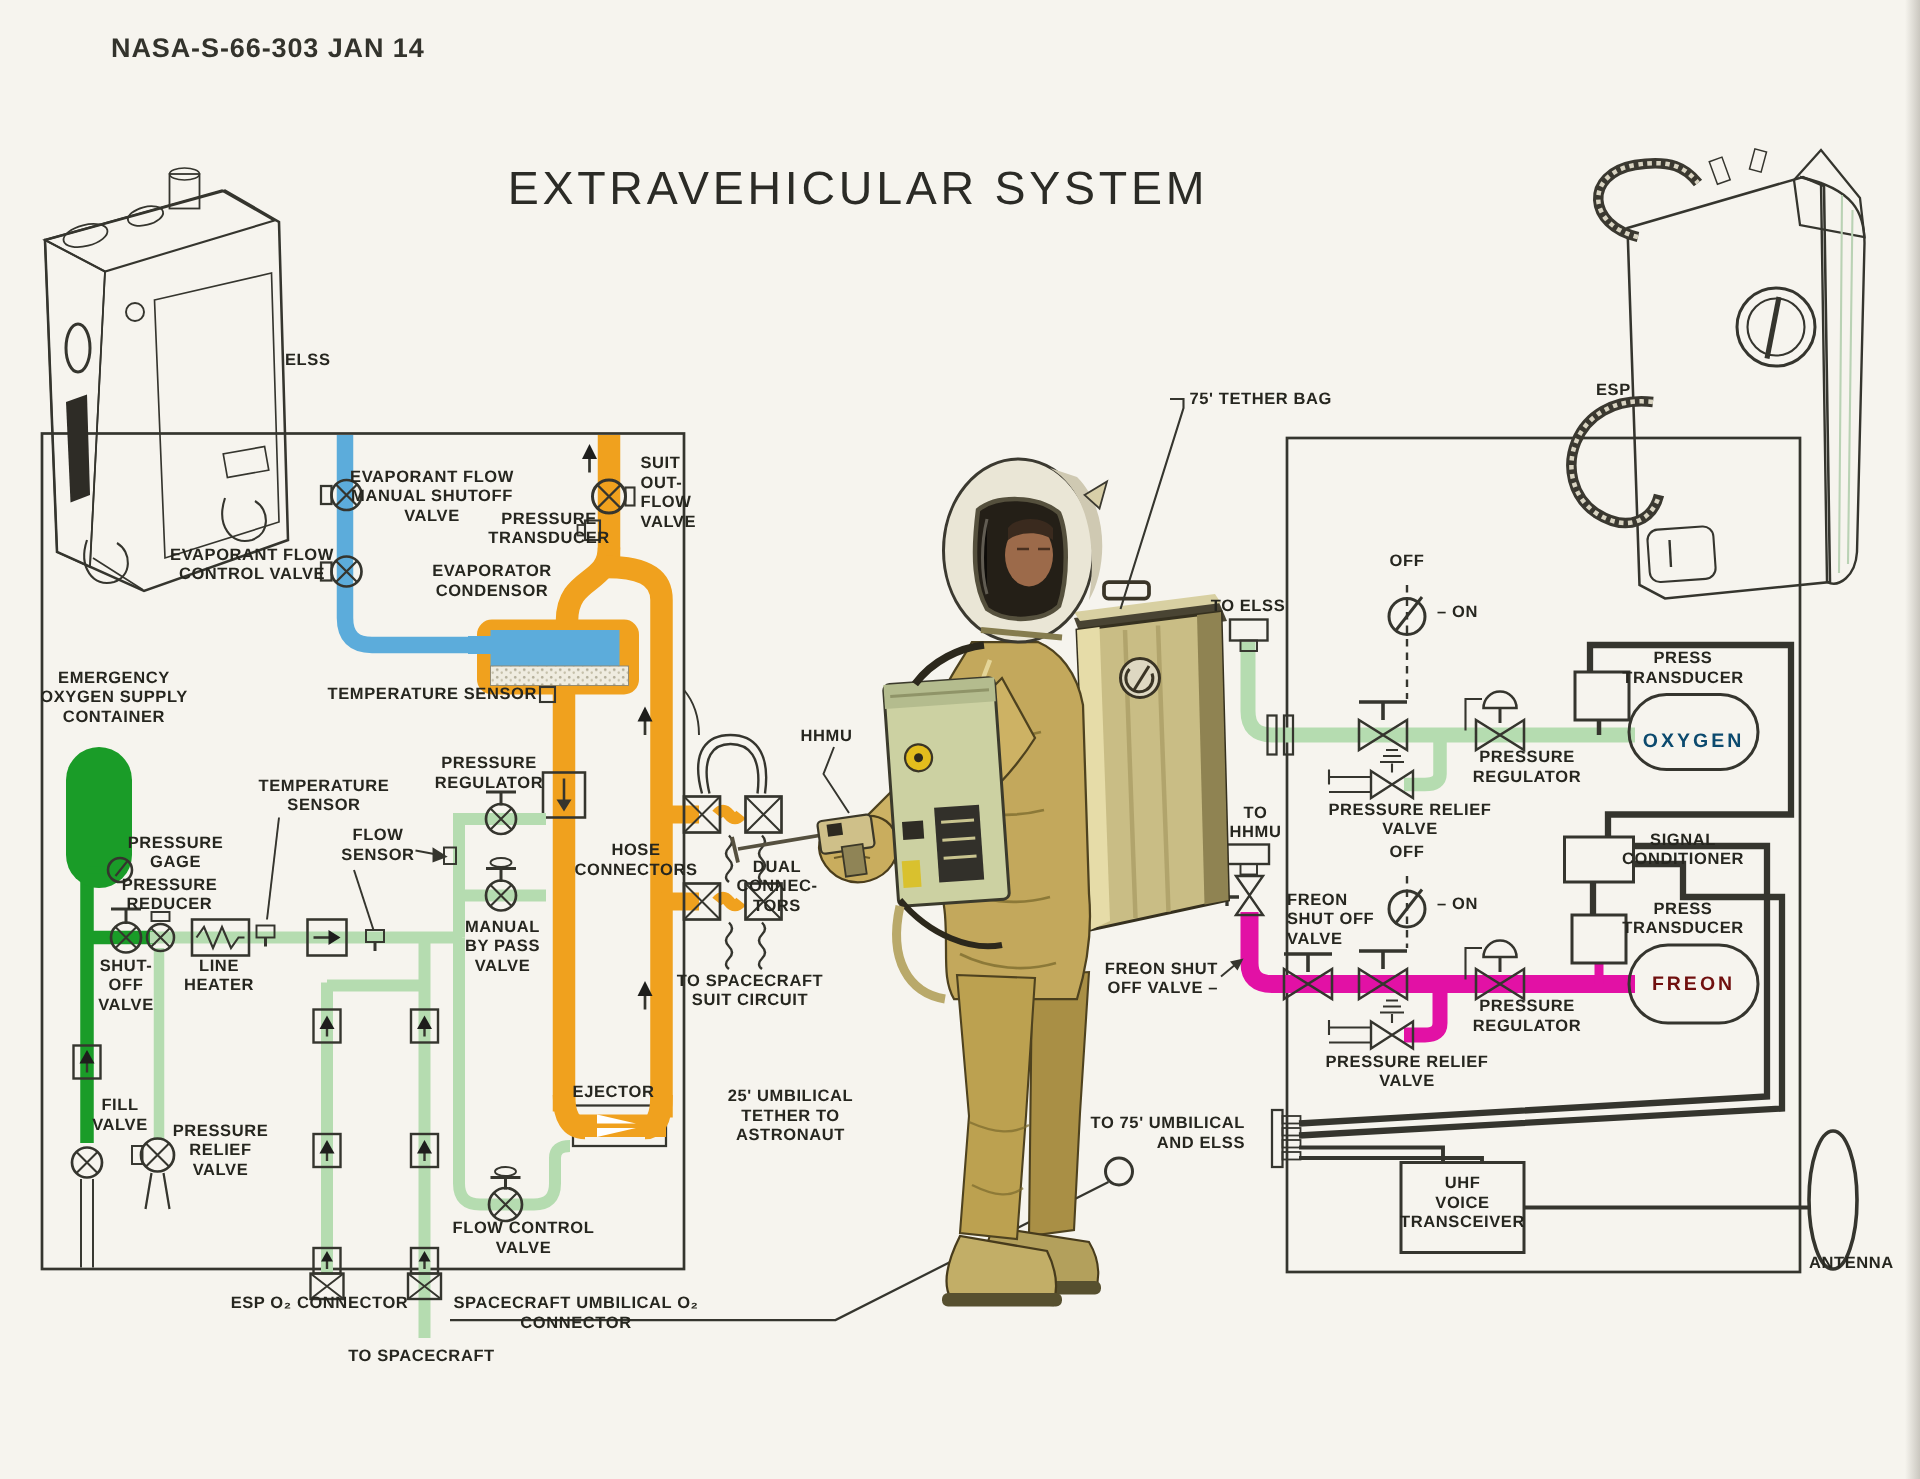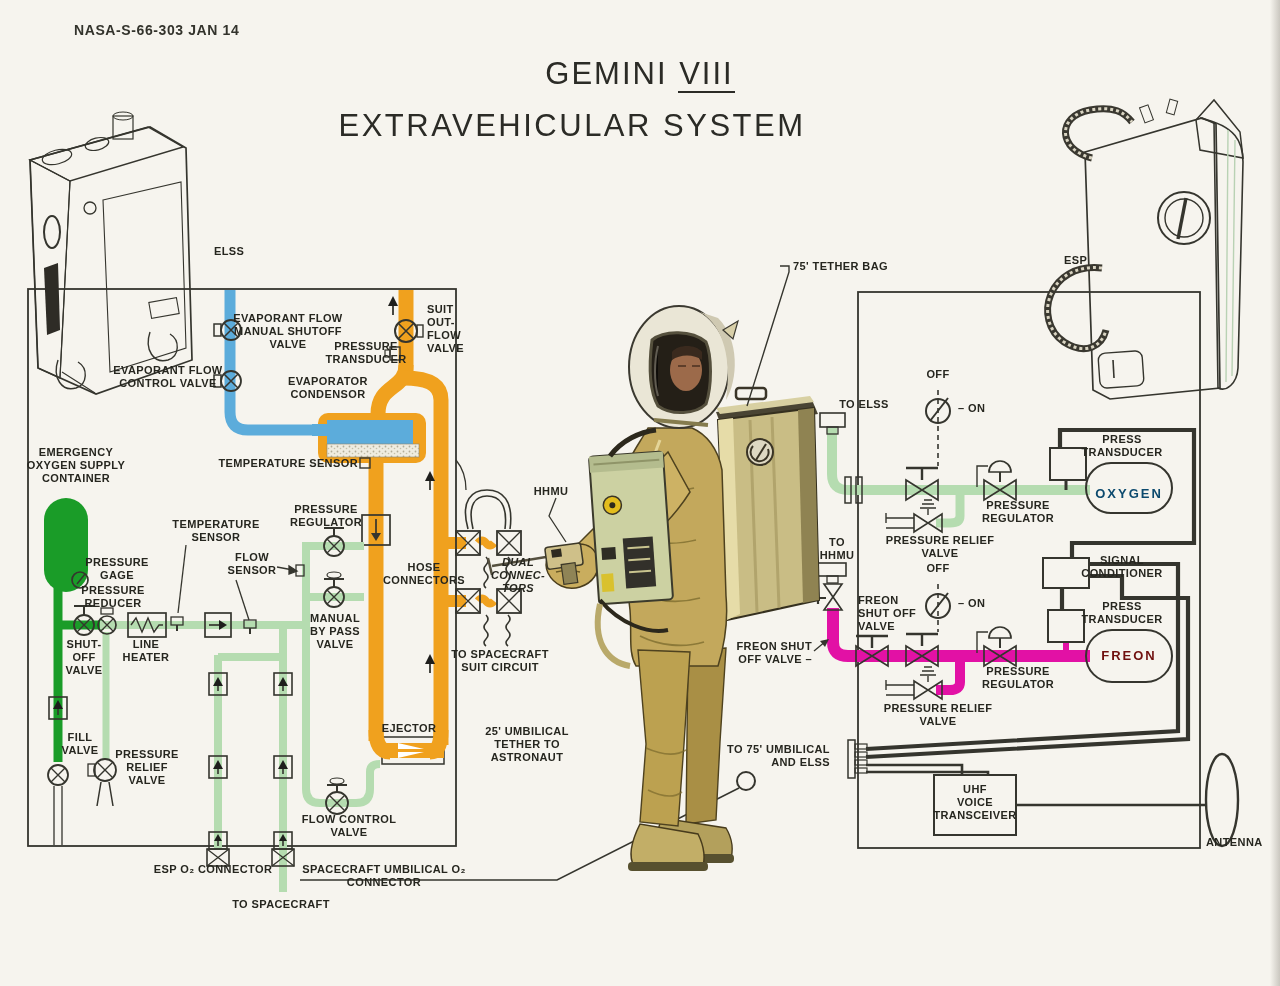--- a/index.html
+++ b/index.html
@@ -1,21 +1,21 @@
 <!DOCTYPE html>
 <html style="--paper: #f6f4ee; --ink: #26261f; --line: #3a3a33; --orange: #f0a11e; --blue: #5cacdb; --ltgreen: #b5dcb0; --dkgreen: #1a9c28; --pillgreen: #8ed492; --magenta: #e211a5; --oxygen_text: #153a18; --freon_text: #70100f; --device: #dcead6; --device_shade: #c2d6bc; --device_dark: #a9b3a7; --suit_gold: #c3a85c;"><head>
 <meta charset="utf-8">
 <style>
   html,body{margin:0;padding:0;background:#e8e6e0;}
   #page{position:relative;width:1280px;height:986px;background:var(--paper,#f6f4ee);overflow:hidden;
         font-family:"Liberation Sans",sans-serif;}
   #page::after{content:"";position:absolute;right:0;top:0;width:10px;height:100%;
         background:linear-gradient(to right, rgba(0,0,0,0), rgba(120,115,105,.35));pointer-events:none;}
   #art{position:absolute;left:0;top:0;}
-  #doc-number{position:absolute;left:74px;top:22px;font-size:14px;letter-spacing:.6px;color:#33332c;font-weight:700;}
+  #doc-number{position:absolute;left:74px;top:22px;font-size:18px;letter-spacing:.6px;color:#33332c;font-weight:700;}
   #title{position:absolute;left:0;top:56px;width:1280px;text-align:center;color:#2b2b26;
          font-size:31px;letter-spacing:2px;font-weight:400;}
   #title .numeral{border-bottom:2.5px solid #2b2b26;padding:0 1px 0 1px;}
   #subtitle{position:absolute;left:0;top:108px;width:1144px;text-align:center;color:#2b2b26;
          font-size:31px;letter-spacing:2.5px;font-weight:400;}
   .lbl{position:absolute;font-weight:700;font-size:11px;line-height:13px;letter-spacing:.4px;
        color:#26261f;white-space:pre-line;pointer-events:none;}
   .lbl.c{transform:translateX(-50%);text-align:center;}
   .lbl.r{transform:translateX(-100%);text-align:right;}
   svg .ln{stroke:#35352e;fill:none;}
@@ -395,25 +395,24 @@
       <path d="M658,346 C654,362 654,382 658,396" stroke="#8a867a" stroke-width="2" opacity=".6"></path>
       <polygon points="723,330 738,321 733,339" fill="#d8cfa8" stroke="#3b3930" stroke-width="1.2"></polygon>
       <path d="M654,420 L708,425" stroke="#857c4e" stroke-width="4"></path>
 
       <path d="M780,266 L789,266 L789,272 L747,406" class="ln" stroke-width="1.4"></path>
       <path d="M556,498 L549,516 L566,542" class="ln" stroke-width="1.3"></path>
     </g>
   </svg>
 
   <div id="doc-number">NASA-S-66-303 JAN 14</div>
-  <div id="title"><span>GEMINI</span>&nbsp;<span class="numeral">VIII</span></div>
   <div id="subtitle">EXTRAVEHICULAR SYSTEM</div>
 
   <div id="label-layer">
-      <div class="lbl l" style="left: 190px; top: 245px; padding-left: 24px;">ELSS</div>
+      <div class="lbl l" style="left: 190px; top: 234px;">ELSS</div>
       <div class="lbl c" style="left: 288px; top: 312px;">EVAPORANT FLOW
 MANUAL SHUTOFF
 VALVE</div>
       <div class="lbl c" style="left: 168px; top: 364px;">EVAPORANT FLOW
 CONTROL VALVE</div>
       <div class="lbl c" style="left: 366px; top: 340px;">PRESSURE
 TRANSDUCER</div>
       <div class="lbl c" style="left: 328px; top: 375px;">EVAPORATOR
 CONDENSOR</div>
       <div class="lbl l" style="left: 427px; top: 303px;">SUIT
@@ -437,21 +436,21 @@
       <div class="lbl c" style="left: 84px; top: 638px;">SHUT-
 OFF
 VALVE</div>
       <div class="lbl c" style="left: 146px; top: 638px;">LINE
 HEATER</div>
       <div class="lbl c" style="left: 335px; top: 612px;">MANUAL
 BY PASS
 VALVE</div>
       <div class="lbl c" style="left: 424px; top: 561px;">HOSE
 CONNECTORS</div>
-      <div class="lbl c" style="left: 518px; top: 556px; font-style: italic;">DUAL
+      <div class="lbl c" style="left: 518px; top: 572px;">DUAL
 CONNEC-
 TORS</div>
       <div class="lbl c" style="left: 551px; top: 485px;">HHMU</div>
       <div class="lbl c" style="left: 500px; top: 648px;">TO SPACECRAFT
 SUIT CIRCUIT</div>
       <div class="lbl c" style="left: 409px; top: 722px;">EJECTOR</div>
       <div class="lbl c" style="left: 80px; top: 731px;">FILL
 VALVE</div>
       <div class="lbl c" style="left: 147px; top: 748px;">PRESSURE
 RELIEF
@@ -459,21 +458,21 @@
       <div class="lbl c" style="left: 349px; top: 813px;">FLOW CONTROL
 VALVE</div>
       <div class="lbl c" style="left: 527px; top: 725px;">25' UMBILICAL
 TETHER TO
 ASTRONAUT</div>
       <div class="lbl c" style="left: 213px; top: 863px;">ESP O₂ CONNECTOR</div>
       <div class="lbl c" style="left: 384px; top: 851px; margin-top: 12px;">SPACECRAFT UMBILICAL O₂
 CONNECTOR</div>
       <div class="lbl c" style="left: 281px; top: 898px;">TO SPACECRAFT</div>
       <div class="lbl l" style="left: 793px; top: 260px;">75' TETHER BAG</div>
-      <div class="lbl c" style="left: 832px; top: 398px; margin-left: 32px;">TO ELSS</div>
+      <div class="lbl c" style="left: 832px; top: 398px;">TO ELSS</div>
       <div class="lbl c" style="left: 837px; top: 536px;">TO
 HHMU</div>
       <div class="lbl r" style="left: 812px; top: 640px; text-align: right;">FREON SHUT
 OFF VALVE –</div>
       <div class="lbl r" style="left: 830px; top: 743px;">TO 75' UMBILICAL
 AND ELSS</div>
       <div class="lbl l" style="left: 1064px; top: 254px;">ESP</div>
       <div class="lbl c" style="left: 938px; top: 368px;">OFF</div>
       <div class="lbl l" style="left: 958px; top: 402px;">– ON</div>
       <div class="lbl c" style="left: 1122px; top: 433px;">PRESS

